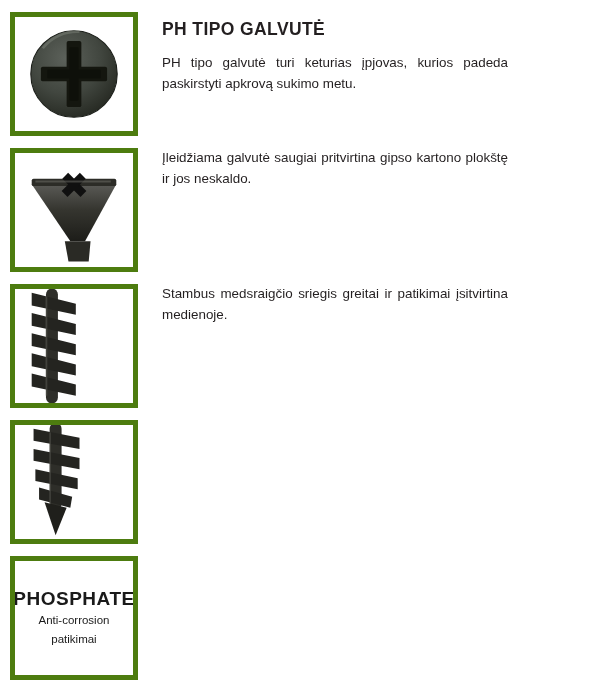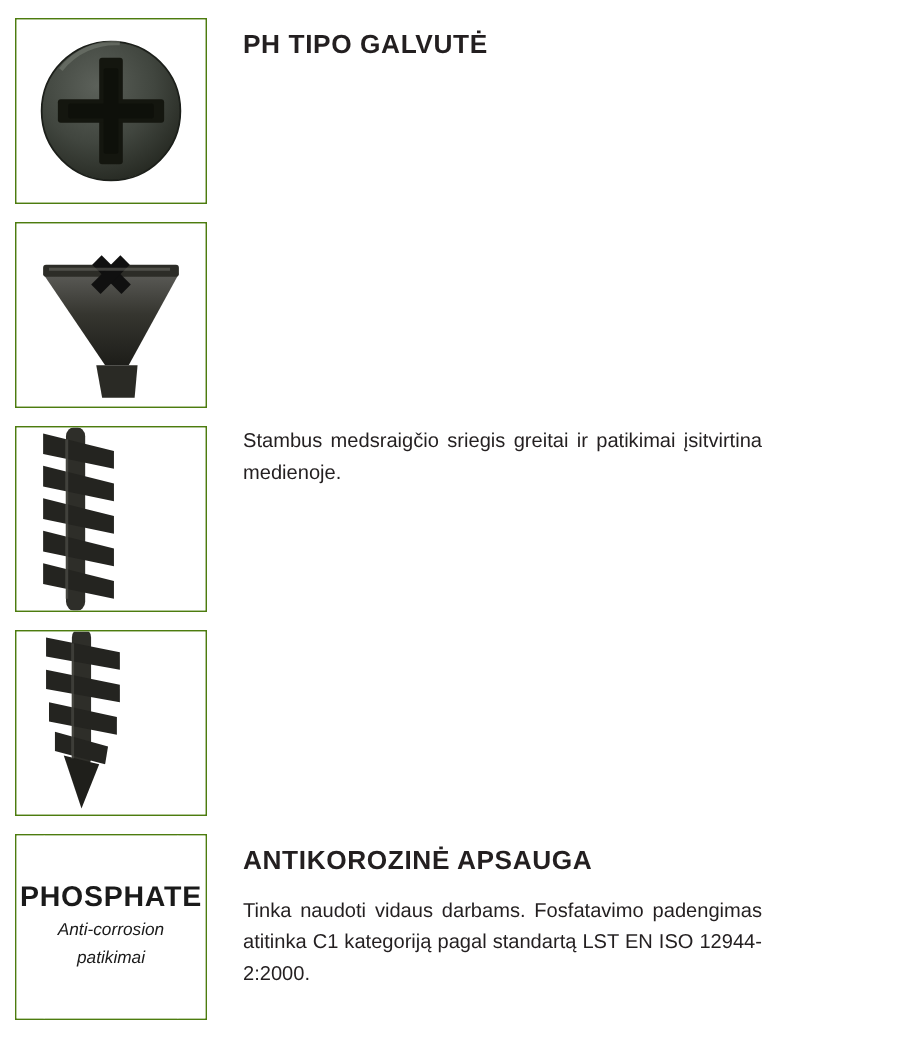--- a/index.html
+++ b/index.html
@@ -23,21 +23,21 @@
     display: flex;
     align-items: flex-start;
     padding: 0 0 0 10px;
     margin-bottom: 12px;
     box-sizing: border-box;
   }
   .thumb {
     width: 128px;
     height: 124px;
     min-width: 128px;
-    border: 1px solid #4d7c0f;
+    border: 5px solid #4d7c0f;
     background: #ffffff;
     box-sizing: border-box;
     position: relative;
     overflow: hidden;
   }
   .thumb svg {
     display: block;
     width: 100%;
     height: 100%;
   }
@@ -77,21 +77,20 @@
     font-weight: bold;
     letter-spacing: 0.5px;
     color: #1a1a1a;
   }
   .ph-sub {
     font-size: 11.5px;
     color: #1a1a1a;
     text-align: center;
     line-height: 1.35;
     margin-top: 3px;
-    font-style: italic;
   }
   .ph-line {
     position: absolute;
     top: 0;
     bottom: 0;
     width: 1px;
     background: #e2e2e2;
   }
   .ph-line.l { left: 18px; }
   .ph-line.r { right: 18px; }
@@ -120,20 +119,21 @@
         </g>
         <g fill="#0e100a">
           <rect x="59" y="33" width="10" height="58" rx="1.5"></rect>
           <rect x="35" y="57" width="58" height="10" rx="1.5"></rect>
         </g>
         <path d="M30 34 A47 47 0 0 1 70 16" fill="none" stroke="#7d837a" stroke-width="3" opacity="0.5"></path>
       </svg>
     </div>
     <div class="text-col">
       <h2 class="feature-title">PH TIPO GALVUTĖ</h2>
+      <p class="feature-desc">PH tipo galvutė turi keturias įpjovas, kurios padeda paskirstyti apkrovą sukimo metu.</p>
     </div>
   </div>
 
   <div class="feature">
     <div class="thumb">
       <svg viewBox="0 0 128 124" xmlns="http://www.w3.org/2000/svg" aria-hidden="true">
         <defs>
           <linearGradient id="csGrad" x1="0" y1="0" x2="0" y2="1">
             <stop offset="0%" stop-color="#5a5a56"></stop>
             <stop offset="45%" stop-color="#35352f"></stop>
@@ -145,20 +145,21 @@
         <rect x="18" y="28" width="92" height="8" rx="2" fill="#2c2c27"></rect>
         <path d="M54 96 L82 96 L80 118 L58 118 Z" fill="#2a2a25"></path>
         <g fill="#101010">
           <rect x="50" y="30" width="28" height="9" transform="rotate(45 64 35)"></rect>
           <rect x="50" y="30" width="28" height="9" transform="rotate(-45 64 35)"></rect>
         </g>
         <path d="M22 31 L104 31" stroke="#7b7b74" stroke-width="2" opacity="0.45"></path>
       </svg>
     </div>
     <div class="text-col">
+      <p class="feature-desc">Įleidžiama galvutė saugiai pritvirtina gipso kartono plokštę ir jos neskaldo.</p>
     </div>
   </div>
 
   <div class="feature">
     <div class="thumb">
       <svg viewBox="0 0 128 124" xmlns="http://www.w3.org/2000/svg" aria-hidden="true">
         <rect width="128" height="124" fill="#ffffff"></rect>
         <g stroke="#2e2e29" stroke-width="13" stroke-linecap="round" fill="none">
           <line x1="40" y1="6" x2="40" y2="118"></line>
         </g>
@@ -203,19 +204,15 @@
   <div class="feature">
     <div class="thumb">
       <div class="ph-line l"></div>
       <div class="ph-line r"></div>
       <div class="phosphate">
         <div class="ph-main">PHOSPHATE</div>
         <div class="ph-sub">Anti-corrosion</div>
         <div class="ph-sub">patikimai</div>
       </div>
     </div>
-    <div class="text-col">
-      <h2 class="feature-title">ANTIKOROZINĖ APSAUGA</h2>
-      <p class="feature-desc">Tinka naudoti vidaus darbams. Fosfatavimo padengimas atitinka C1 kategoriją pagal standartą LST EN ISO 12944-2:2000.</p>
-    </div>
   </div>
 
 </div>
 
 </body></html>

